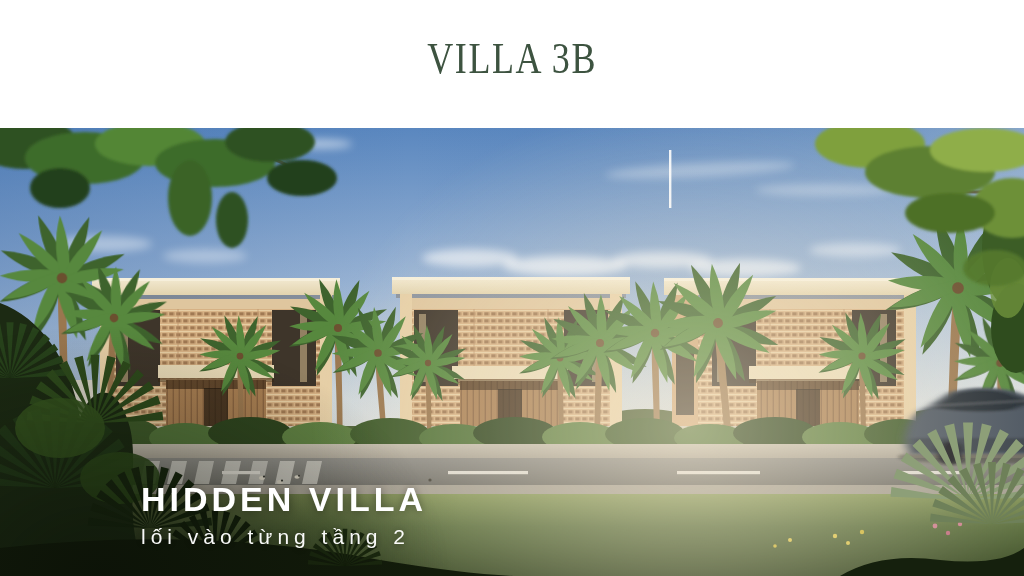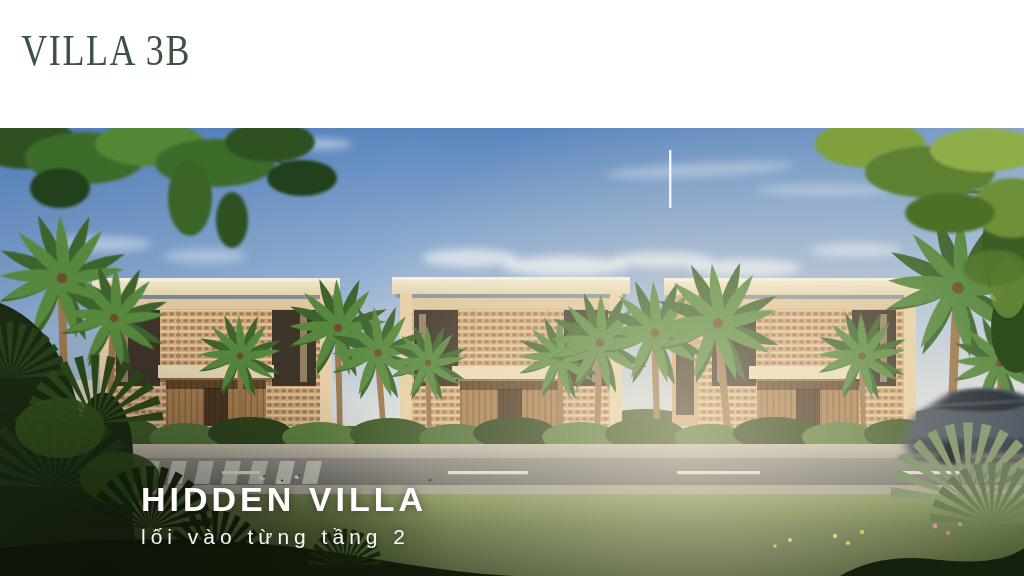--- a/index.html
+++ b/index.html
@@ -1,23 +1,23 @@
 <!DOCTYPE html>
 <html style="--header_bg: #ffffff; --title_green: #3d5340; --caption_white: #ffffff; --sky_blue: #5a87bf; --facade_tan: #d6b184; --roof_cream: #e9ddc0; --grass_green: #5d7040; --road_grey: #83817b;"><head>
 <meta charset="utf-8">
 <style>
   html,body { margin:0; padding:0; }
   body {
     width:1024px; height:576px; position:relative; overflow:hidden;
     background:#ffffff; font-family:"Liberation Sans", sans-serif;
   }
   .header {
-    position:absolute; top:0; left:0; width:1024px; height:100px;
+    position:absolute; top:8px; left:0; width:1024px; height:100px;
     background:var(--header_bg,#ffffff);
-    display:flex; align-items:center; justify-content:flex-start;
+    display:flex; align-items:center; justify-content:center;
   }
   .slide-title {
     font-family:"Liberation Serif", serif;
     font-size:45px; font-weight:400; letter-spacing:2px;
     color:var(--title_green,#3d5340);
     display:inline-block; transform:scaleX(.8); white-space:nowrap;
   }
   .scene { position:absolute; top:128px; left:0; width:1024px; height:448px; }
   .scene svg { display:block; }
   .caption {

